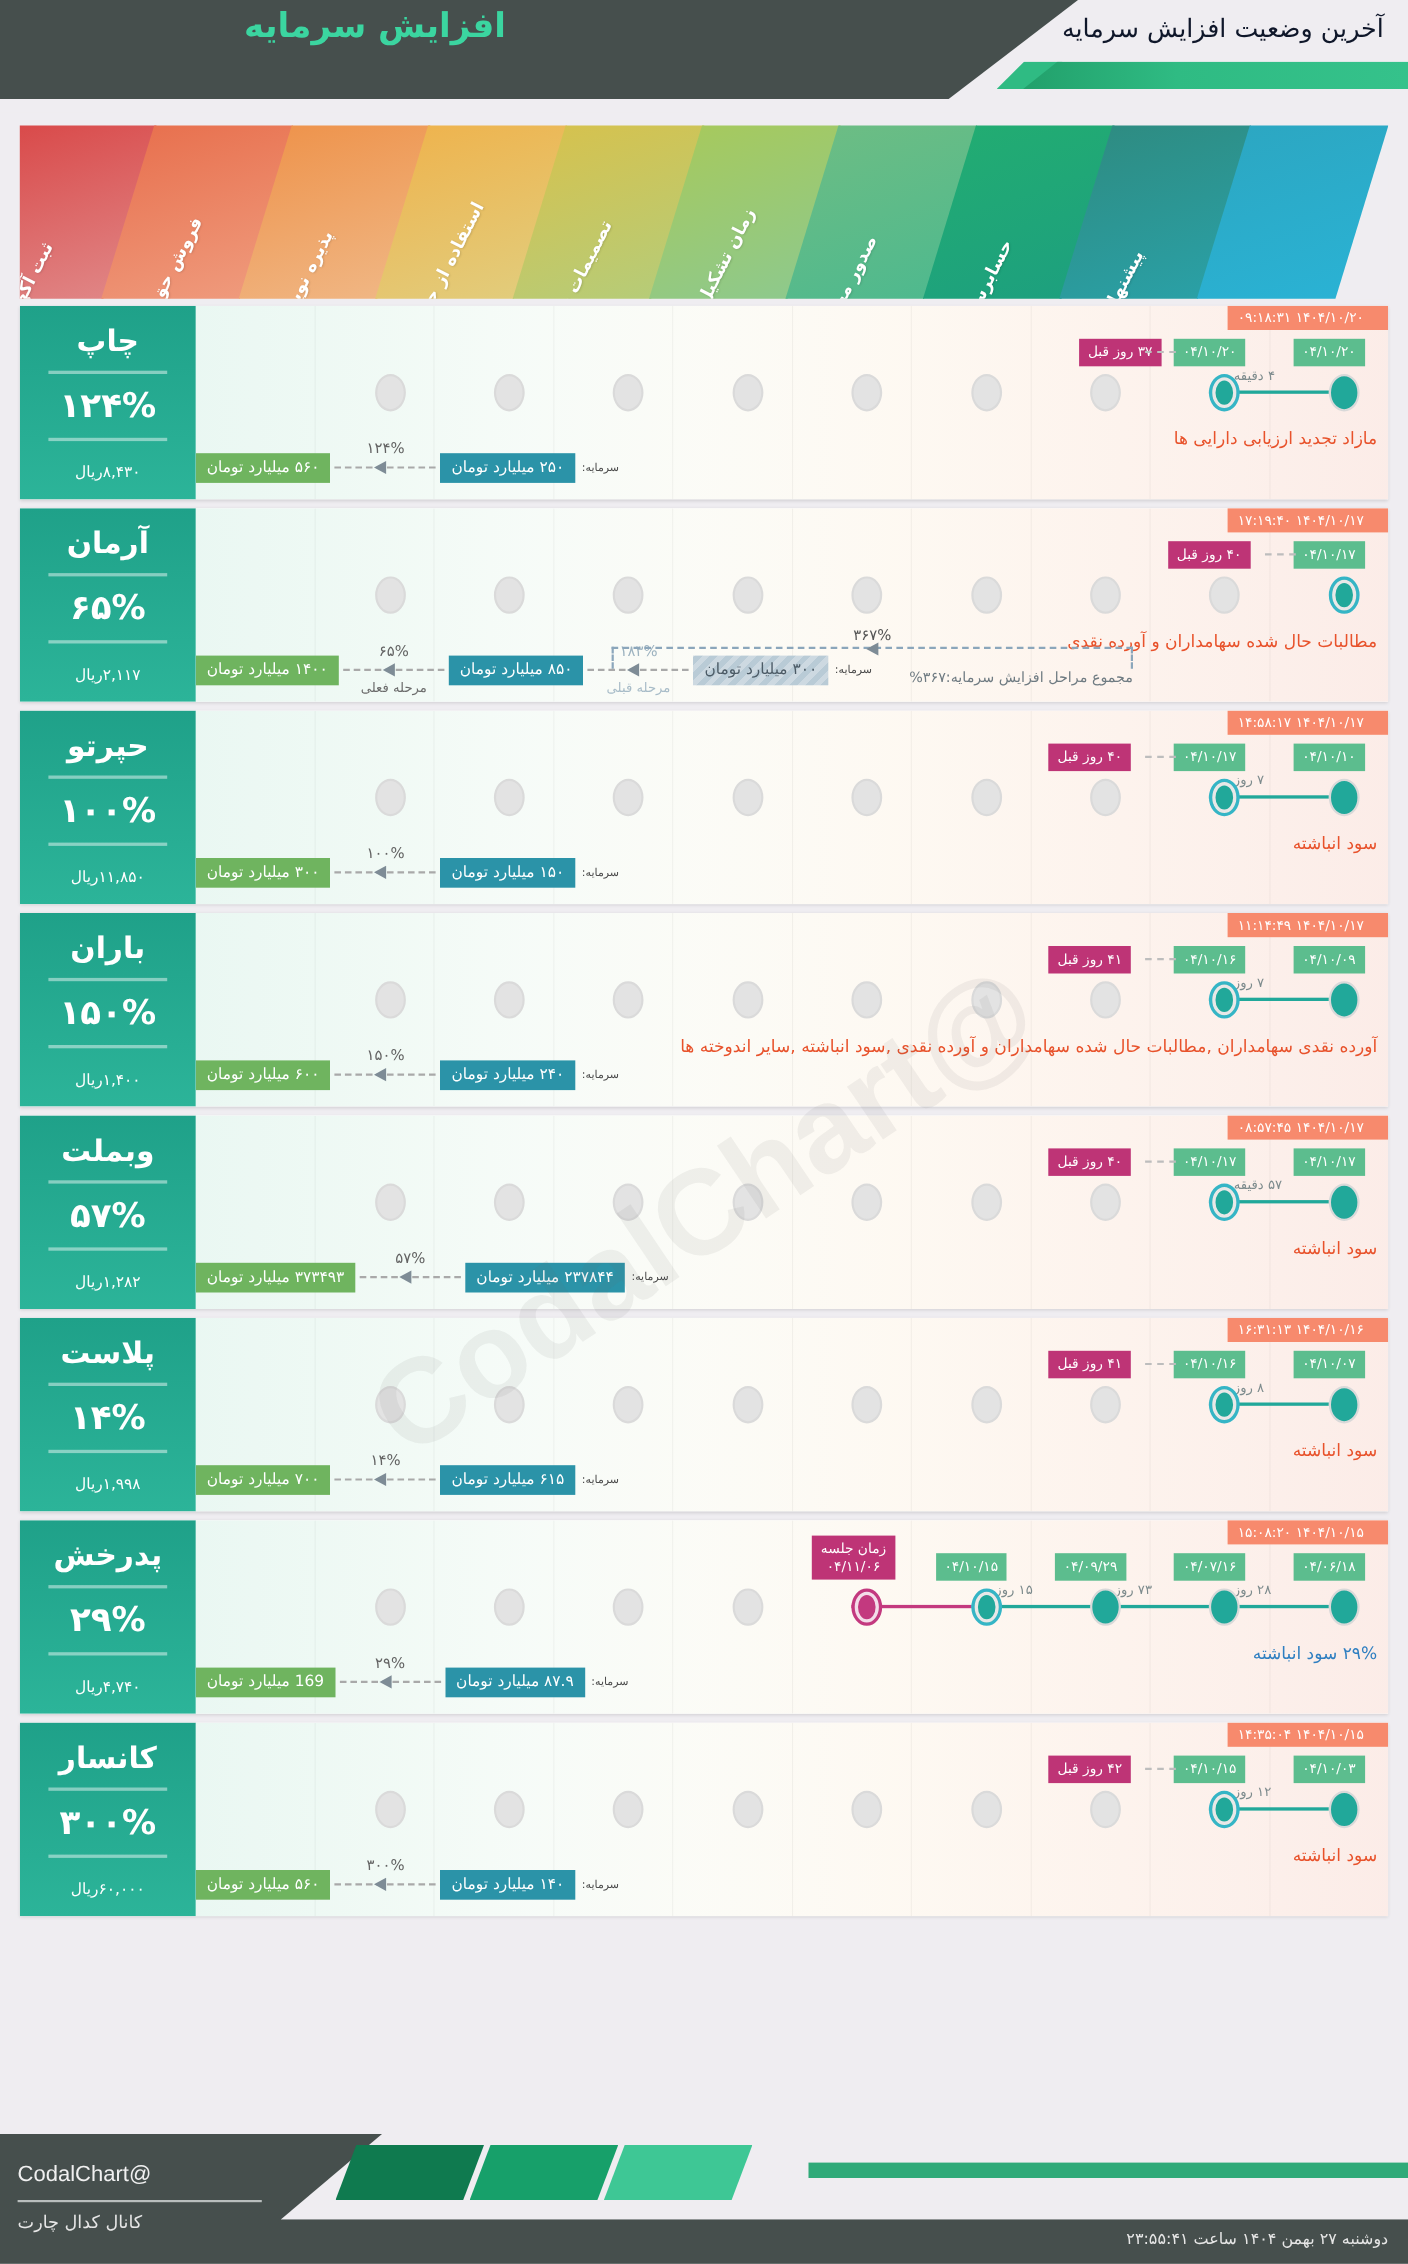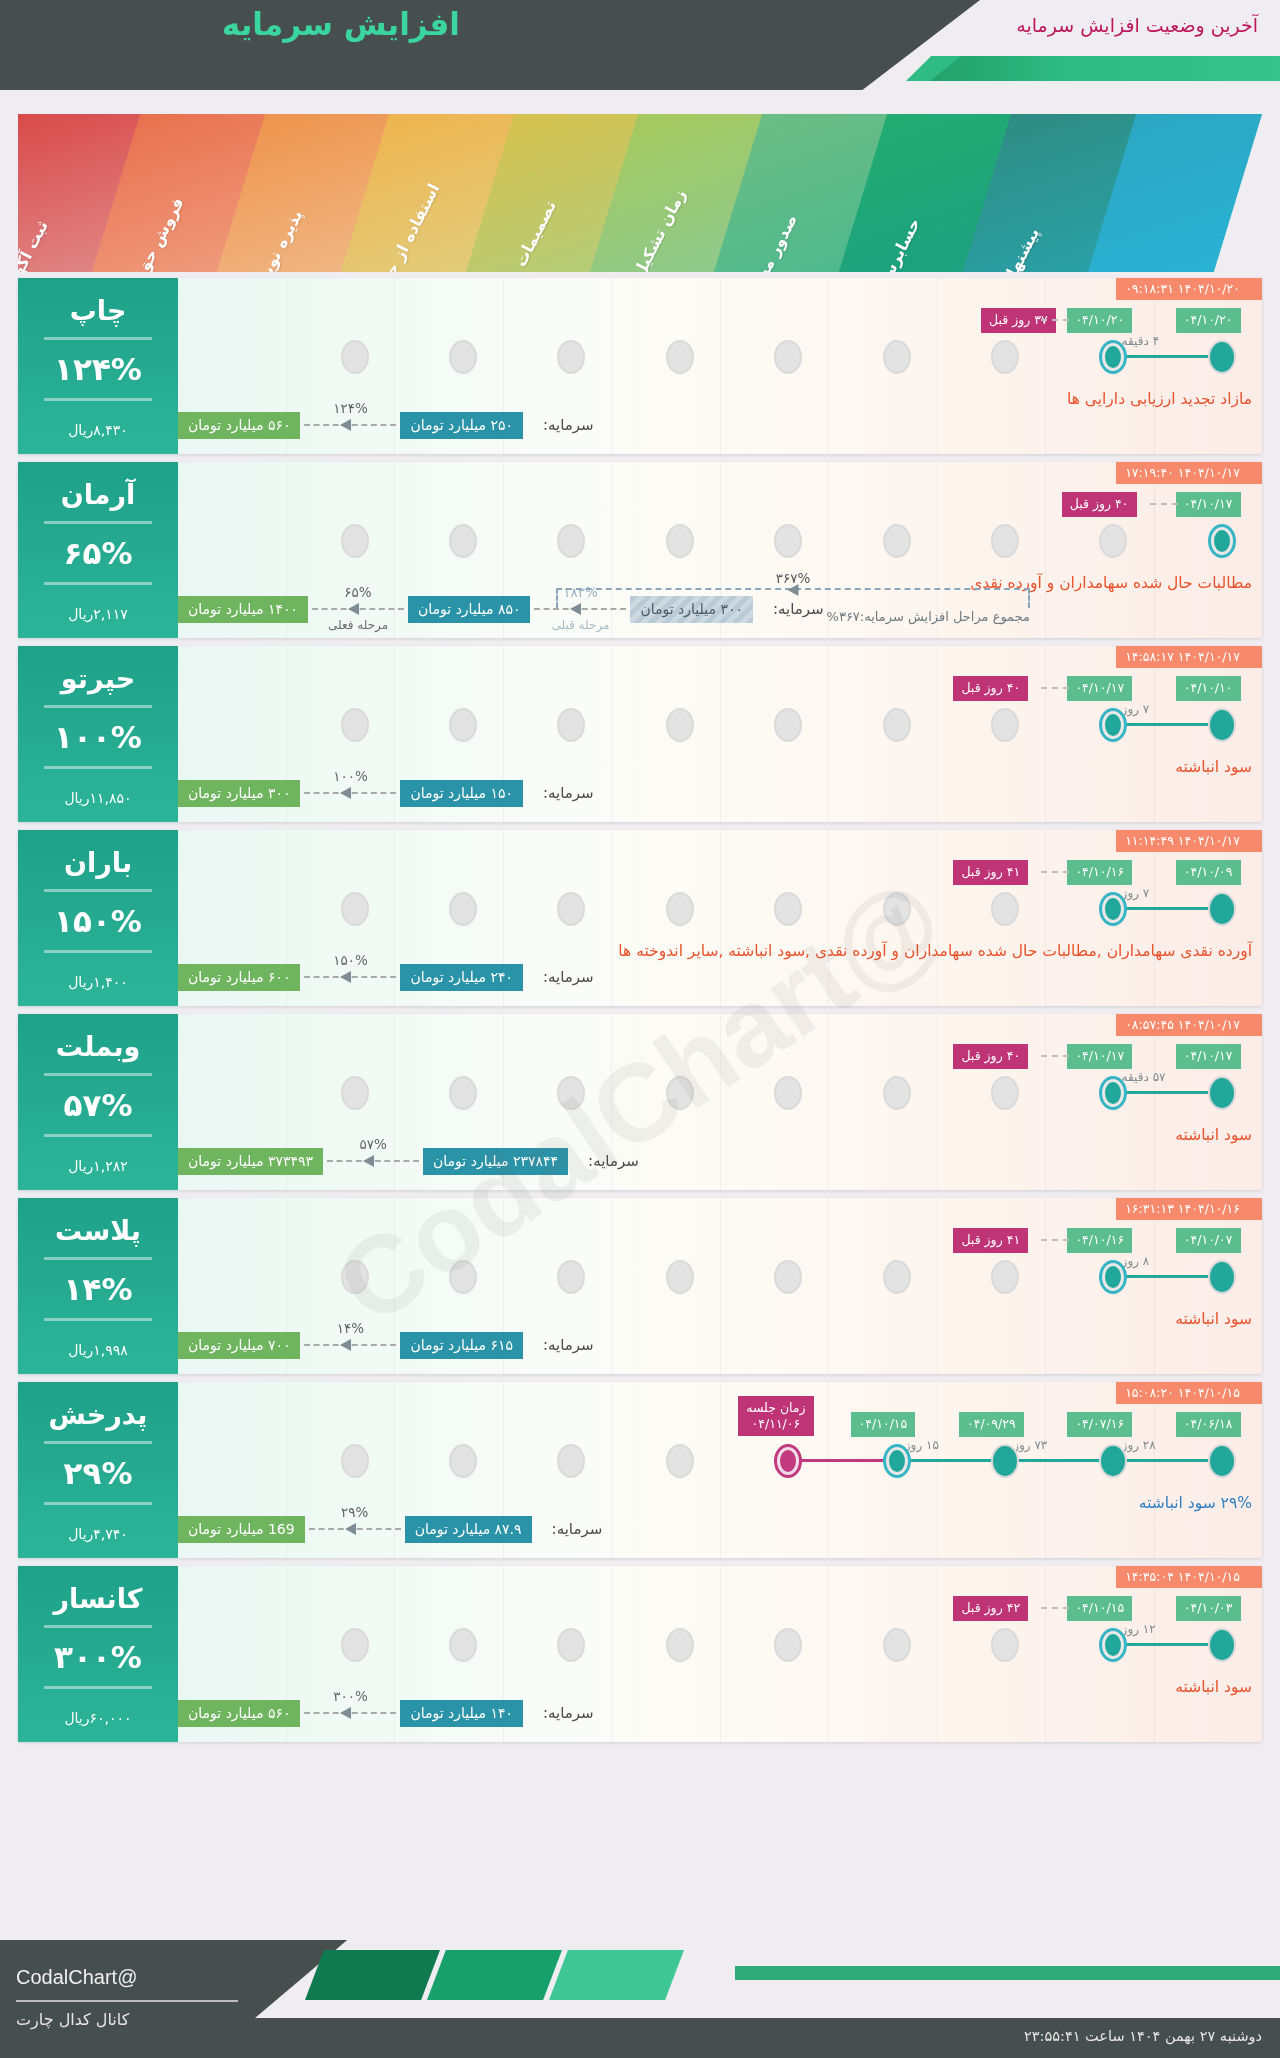--- a/index.html
+++ b/index.html
@@ -26,21 +26,21 @@
   }
   .header-title {
     position: absolute; right: 820px; top: 6px;
     color: #3bd5a0;
     font-size: 31px; font-weight: bold;
     letter-spacing: 0px;
     direction: rtl;
   }
   .header-sub {
     position: absolute; right: 22px; top: 14px;
-    color: #be185d; font-size: 19px;
+    color: #0f172a; font-size: 23px;
     direction: rtl;
     margin-left: 32px;
   }
   .header-greenbar {
     position: absolute; left: 930px; top: 56px;
     width: 350px; height: 25px;
     background: linear-gradient(90deg,#22a06b 0%, #2fbb83 40%, #35c28b 100%);
     clip-path: polygon(9% 0, 100% 0, 100% 100%, 0 100%);
   }
   .header-greenbar2 {
@@ -186,21 +186,21 @@
   }
   .reason.blue { color: #2f7fc1; }
 
   
   .capital {
     position: absolute; left: 0; right: 0; bottom: 14px;
     height: 30px; direction: rtl;
     display: flex; flex-direction: row; align-items: center;
     justify-content: flex-end;
   }
-  .cap-label { font-size: 15px; color: #4a4a4a; margin-left: 20px; direction: rtl; }
+  .cap-label { font-size: 10px; color: #4a4a4a; margin-left: 6px; direction: rtl; }
   .cap-box {
     color: #fff; font-size: 14px; padding: 5px 10px 6px 10px;
     white-space: nowrap; direction: rtl;
   }
   .cap-box.teal { background: #2b93a8; }
   .cap-box.green { background: #6fb45f; }
   .cap-box.hatch {
     background: repeating-linear-gradient(-45deg,#b9cbd6 0 5px,#cdd9e1 5px 10px);
     color: #4c5b66;
   }

